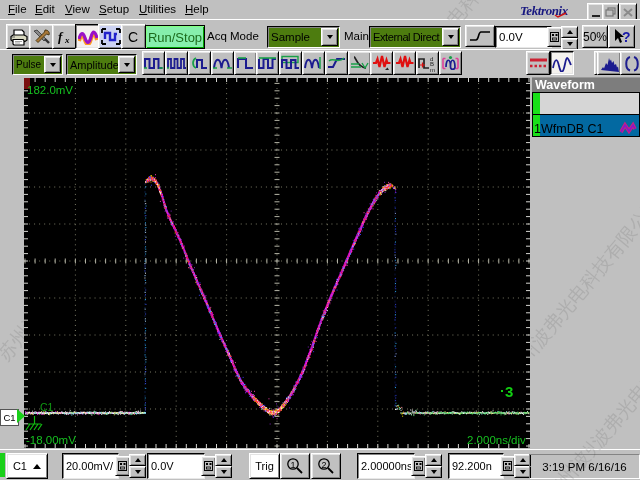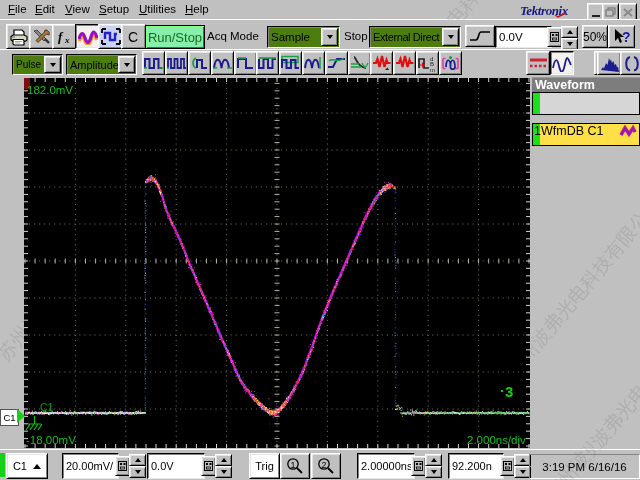--- a/index.html
+++ b/index.html
@@ -96,21 +96,21 @@
     </svg>
   </div>
 <div class="abs" style="left:145px;top:25px;width:58px;height:22px;background:#86efac;border:1px solid #000;box-shadow:inset 1px 1px 0 #80ff80,inset -1px -1px 0 #00a000;display:flex;align-items:center;justify-content:center;color:#1c6b1c;font-size:13px">Run/Stop</div>
 <span class="abs lbl" style="left:207px;top:30px;font-size:11.5px">Acq Mode</span>
 <div class="abs combo" style="left:267px;top:26px;width:71px;height:20px">
     <span class="txt" style="font-size:11.5px">Sample</span>
     <div class="drop">
       <div class="tri"></div>
     </div>
   </div>
-<span class="abs lbl" style="left:344px;top:30px;font-size:11.5px">Stop</span>
+<span class="abs lbl" style="left:344px;top:30px;font-size:11.5px">Main</span>
 <div class="abs combo" style="left:369px;top:26px;width:90px;height:20px">
     <span class="txt" style="font-size:11px;letter-spacing:-0.4px">External Direct</span>
     <div class="drop">
       <div class="tri"></div>
     </div>
   </div>
 <div class="abs btn" style="left:465px;top:25px;width:28px;height:20px">
     <svg width="22" height="14" viewBox="0 0 22 14">
       <path d="M1 11h6c3 0 2-8 5-8h9" stroke="#000" stroke-width="1.6" fill="none"></path>
     </svg>
@@ -316,21 +316,21 @@
     <text x="481" y="319" font-size="15" font-weight="bold" fill="#12cf12">3</text>
     <rect x="477" y="312" width="2" height="2" fill="#12cf12"></rect>
     <text x="16" y="333" font-size="10.5" fill="#0f9a12">C1</text>
     <path d="M10.5 338v8M4 346h13M6 352l4-6M10 352l4-6M14 352l4-6M2 352l4-6" stroke="#12bb12" stroke-width="1.2" fill="none"></path>
   </svg>
 <div class="abs" style="left:530px;top:77px;width:110px;height:372px;background:#c0c0c0"></div>
 <div class="abs" style="left:532px;top:77px;width:108px;height:14px;background:#7d7d7d;border-top:1px solid #9a9a9a;color:#fff;font-weight:bold;font-size:12.5px;padding-left:3px">Waveform</div>
 <div class="abs" style="left:532px;top:92px;width:106px;height:21px;background:#d6d6d6;border:1px solid #000;display:flex;align-items:center">
     <div style="width:7px;height:100%;background:#19e019;margin-right:3px"></div>
   </div>
-<div class="abs" style="left:532px;top:123px;width:106px;height:21px;background:#fde047;border:1px solid #000;display:flex;align-items:flex-start">
+<div class="abs" style="left:532px;top:114px;width:106px;height:21px;background:#0369a1;border:1px solid #000;display:flex;align-items:flex-end">
     <div style="width:7px;height:100%;background:#19e019"></div>
     <span style="font-size:12.5px;margin-left:-6px">1WfmDB C1</span>
     <svg width="18" height="15" viewBox="0 0 18 15" style="margin-left:auto;margin-right:2px">
       <path d="M2 11L6 4l4 6 4-6 2 4" stroke="#cc2080" stroke-width="3.6" fill="none"></path>
       <path d="M2 11L6 4l4 6 4-6 2 4" stroke="#8819c8" stroke-width="1.6" fill="none"></path>
     </svg>
   </div>
 <div class="abs" style="left:0;top:449px;width:640px;height:31px;background:#c0c0c0;border-top:1px solid #fff"></div>
 <div class="abs" style="left:0;top:453px;width:5px;height:24px;background:#19d019"></div>
 <div class="abs btn" style="left:6px;top:453px;width:40px;height:24px;background:#fff;font-size:11px">C1&nbsp;&nbsp;<span style="display:inline-block;width:0;height:0;border-left:4px solid transparent;border-right:4px solid transparent;border-bottom:5px solid #000"></span></div>

